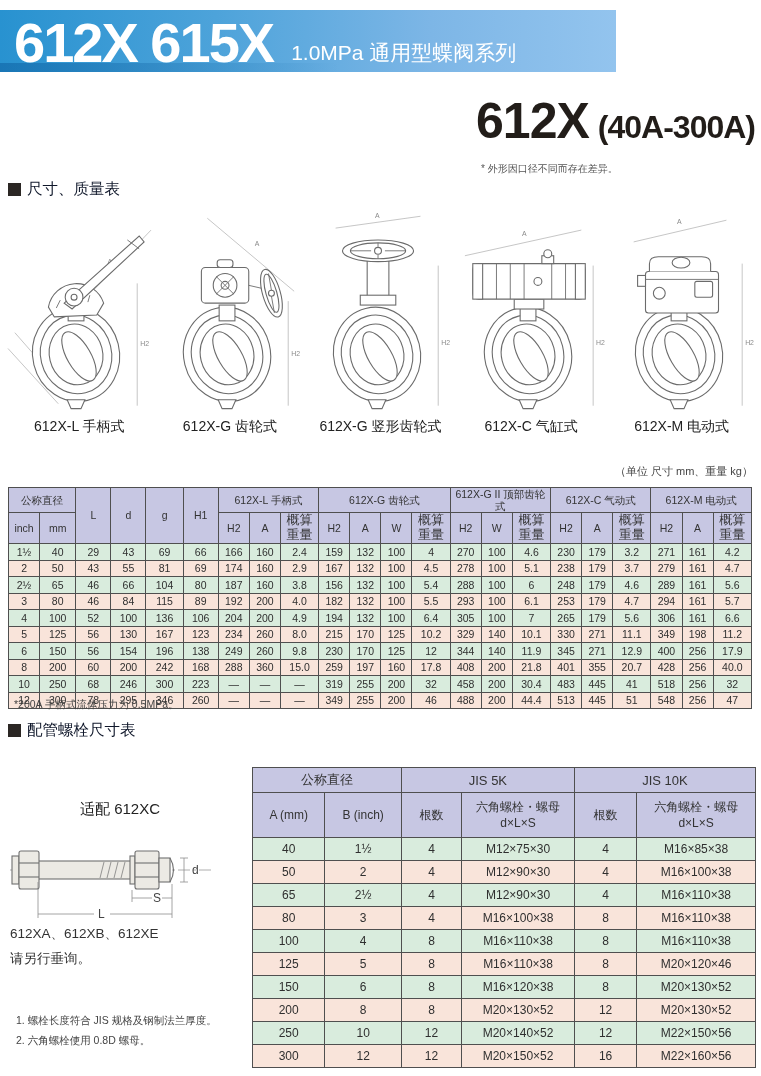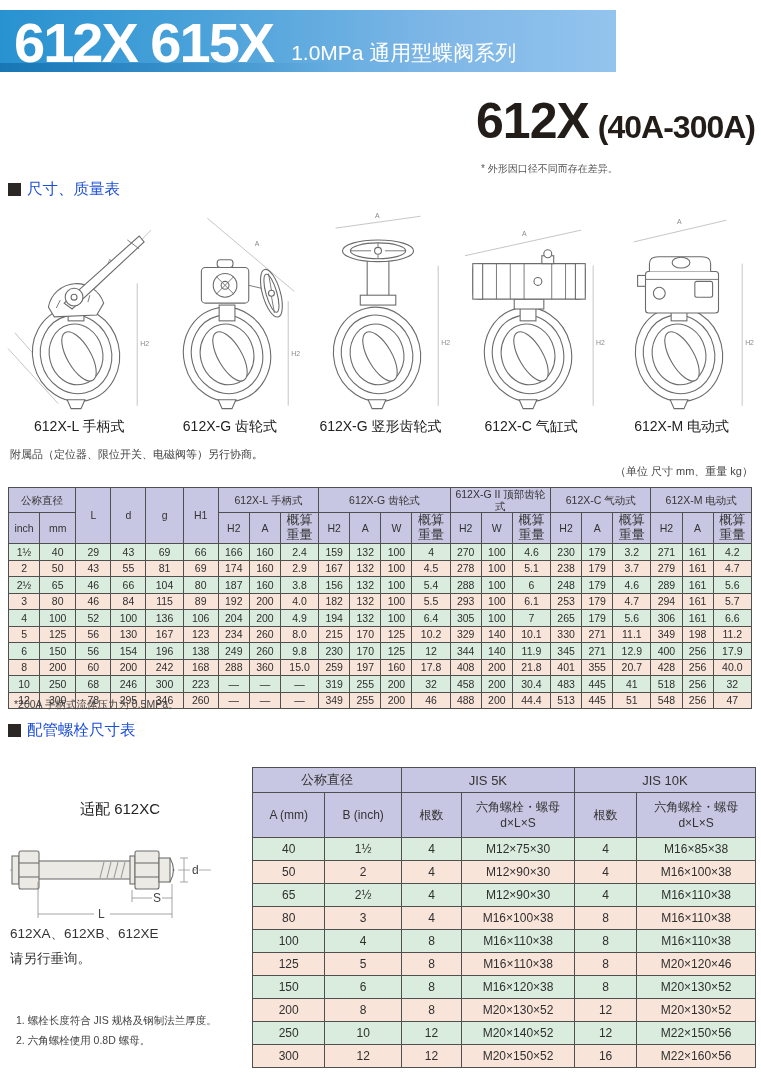--- a/index.html
+++ b/index.html
@@ -15,21 +15,21 @@
   .banner-model{font-size:56px;font-weight:bold;color:#fff;line-height:.82;letter-spacing:-2px;}
   .banner-series{font-size:21px;color:#fff;line-height:1;padding-bottom:3px;}
 
   
   .product-title{position:absolute;top:96px;right:6px;display:flex;align-items:baseline;gap:9px;color:#221d19;}
   .pt-name{font-size:50px;font-weight:800;letter-spacing:-1px;line-height:1;}
   .pt-range{font-size:32px;font-weight:700;letter-spacing:-1px;line-height:1;}
   .product-note{position:absolute;left:481px;top:162px;font-size:10px;color:#555;}
 
   
-  .section-title{position:absolute;left:8px;font-size:15.5px;color:#1d4ed8;display:flex;align-items:center;text-align:right;}
+  .section-title{position:absolute;left:8px;font-size:15.5px;color:#0f172a;display:flex;align-items:center;text-align:right;}
   .section-title .sq{display:inline-block;width:13px;height:13px;background:#2b2724;margin-right:6px;}
   .s1{top:179px;} .s2{top:720px;}
 
   
   .figures{position:absolute;top:206px;left:4px;width:753px;display:flex;}
   .fig{width:20%;text-align:center;}
   .fig svg{display:block;margin:0 auto;}
   .fig figcaption{font-size:14px;color:#222;margin-top:4px;}
   figure{margin:0;}
   .draw{stroke:#6b6b6b;fill:#ffffff;stroke-width:1.1;}
@@ -234,21 +234,20 @@
           <rect x="30" y="70" width="8" height="11"></rect>
           <circle cx="52" cy="88" r="6"></circle>
           <line class="thin" x1="38" y1="74" x2="112" y2="74"></line>
         </g>
       </svg>
       <figcaption>612X-M 电动式</figcaption>
     </figure>
 
   </div>
 
-  <div class="accessory-note">附属品（定位器、限位开关、电磁阀等）另行协商。</div>
   <div class="unit-note">（单位 尺寸 mm、重量 kg）</div>
 
   <table class="dim-table">
     <colgroup>
       <col style="width:31px">
         <col style="width:36px">
         <col style="width:35px">
         <col style="width:35px">
       <col style="width:37px">
         <col style="width:35px">

